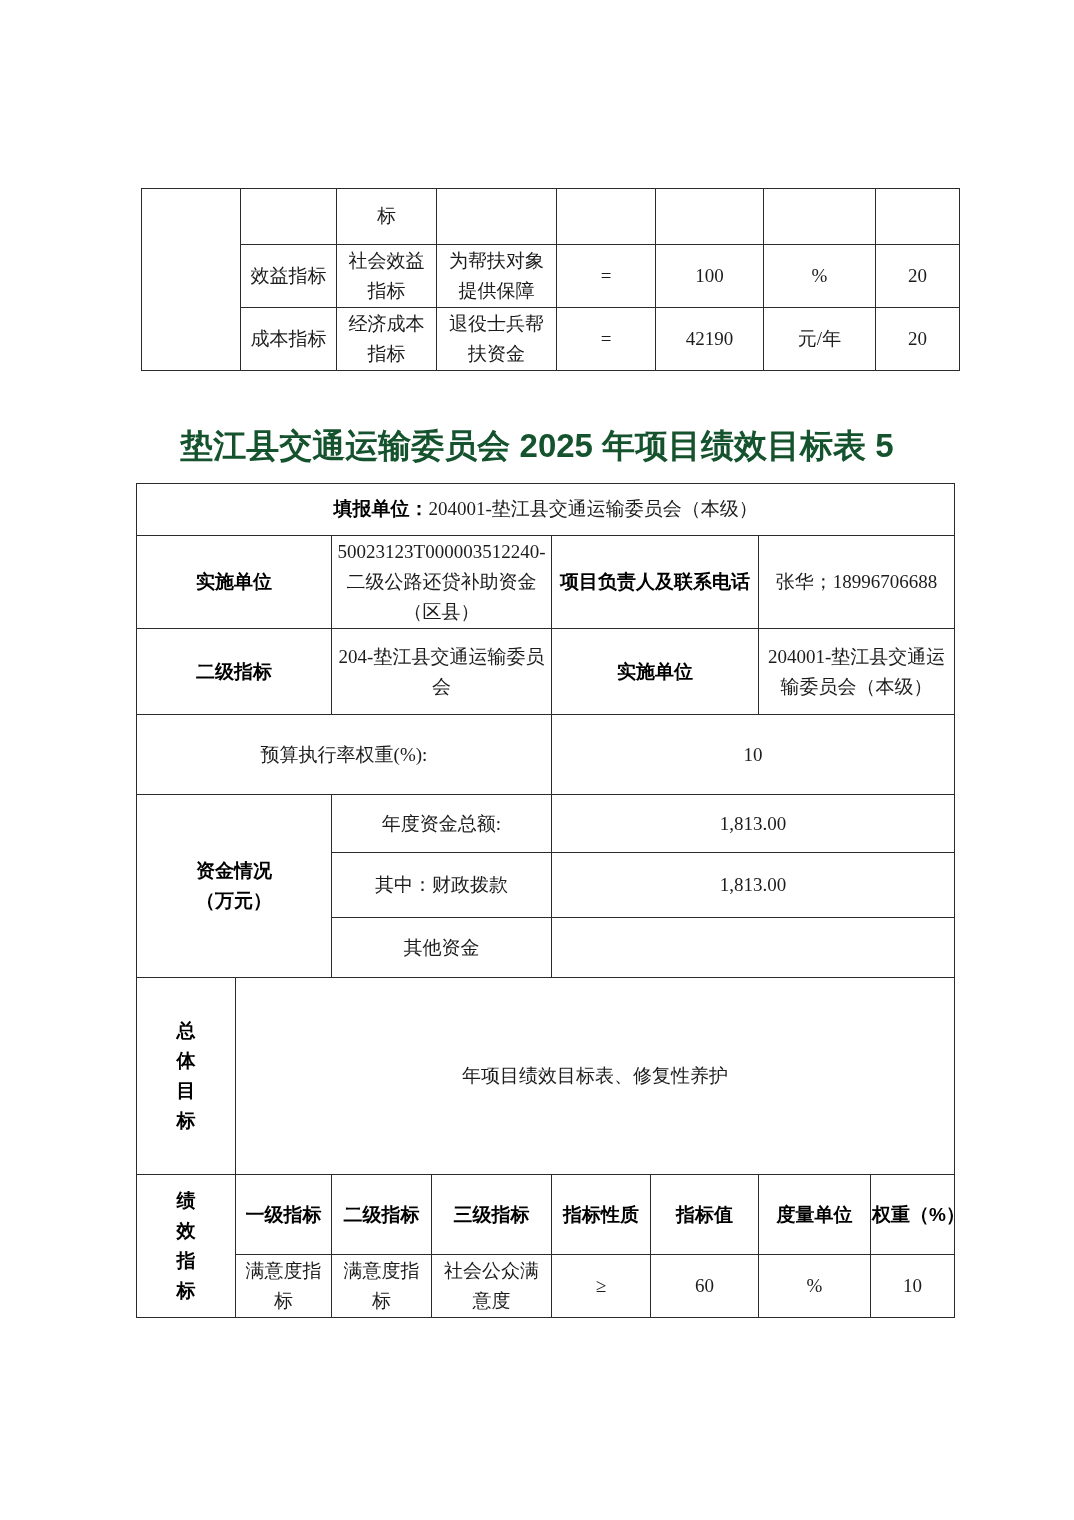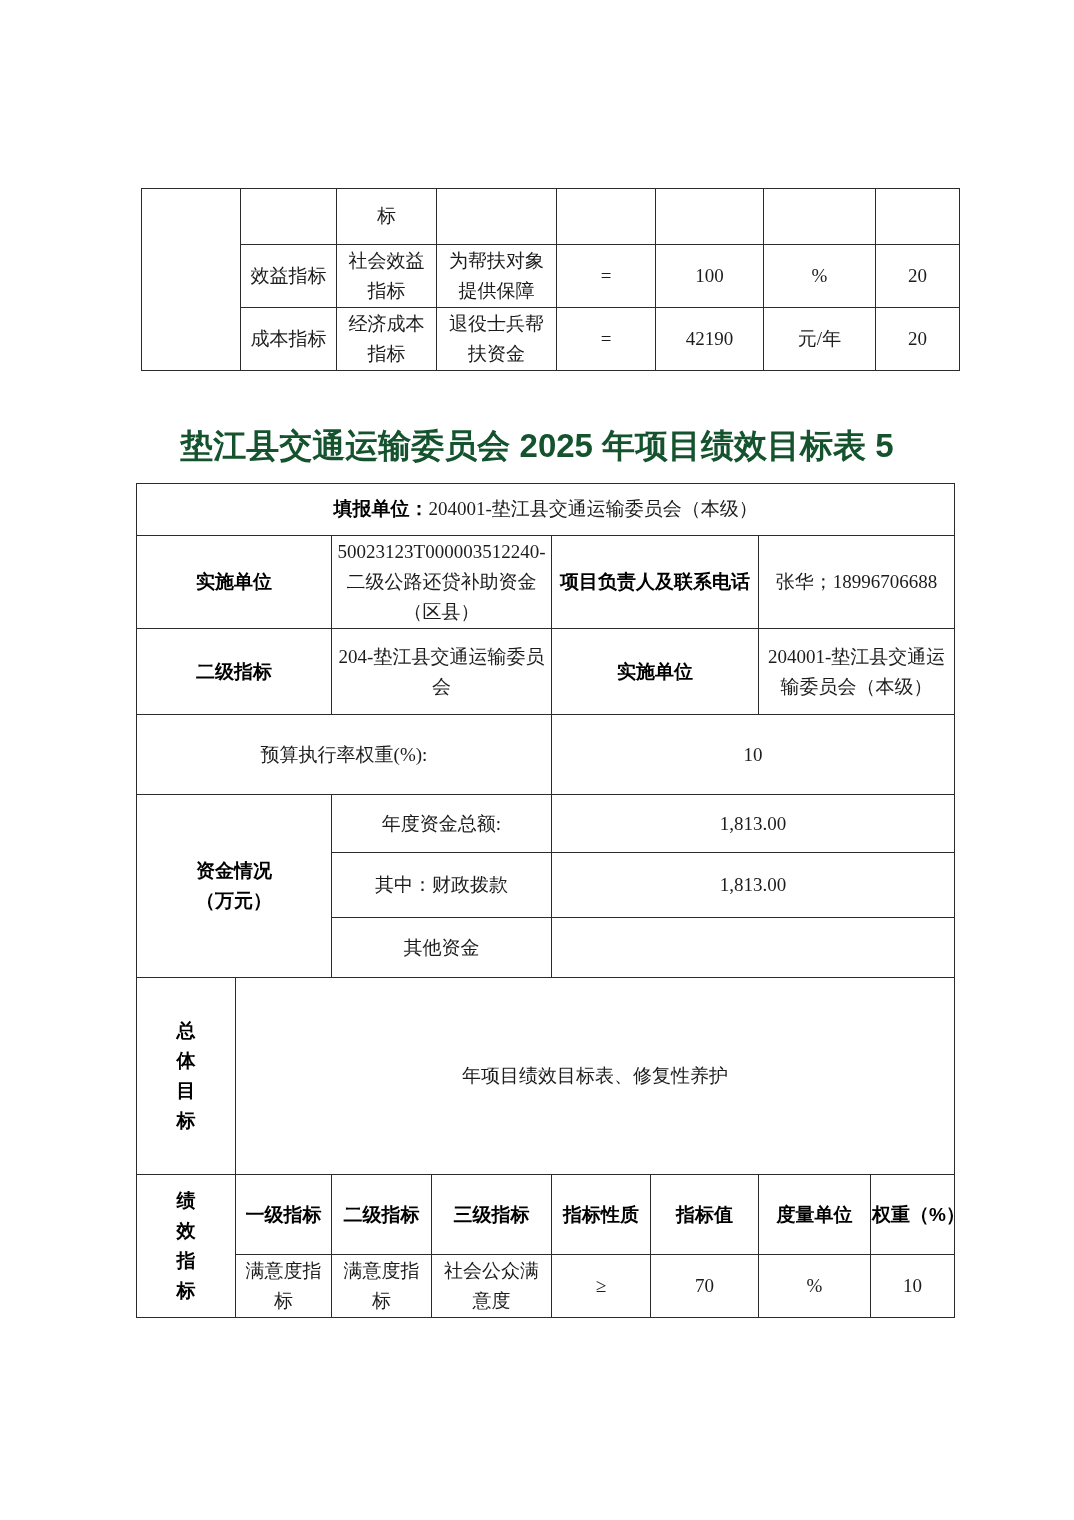--- a/index.html
+++ b/index.html
@@ -158,18 +158,18 @@
     <td class="bl">指标性质</td>
     <td class="bl">指标值</td>
     <td class="bl">度量单位</td>
     <td class="bl nowrap" style="padding-left:1px;padding-right:1px;">权重（%）</td>
   </tr>
   <tr style="height:60px">
     <td class="left">满意度指标</td>
     <td class="left">满意度指标</td>
     <td class="left">社会公众满意度</td>
     <td>≥</td>
-    <td>70</td>
+    <td>60</td>
     <td>%</td>
     <td>10</td>
   </tr>
 </tbody>
   </table>
 
 </body></html>

